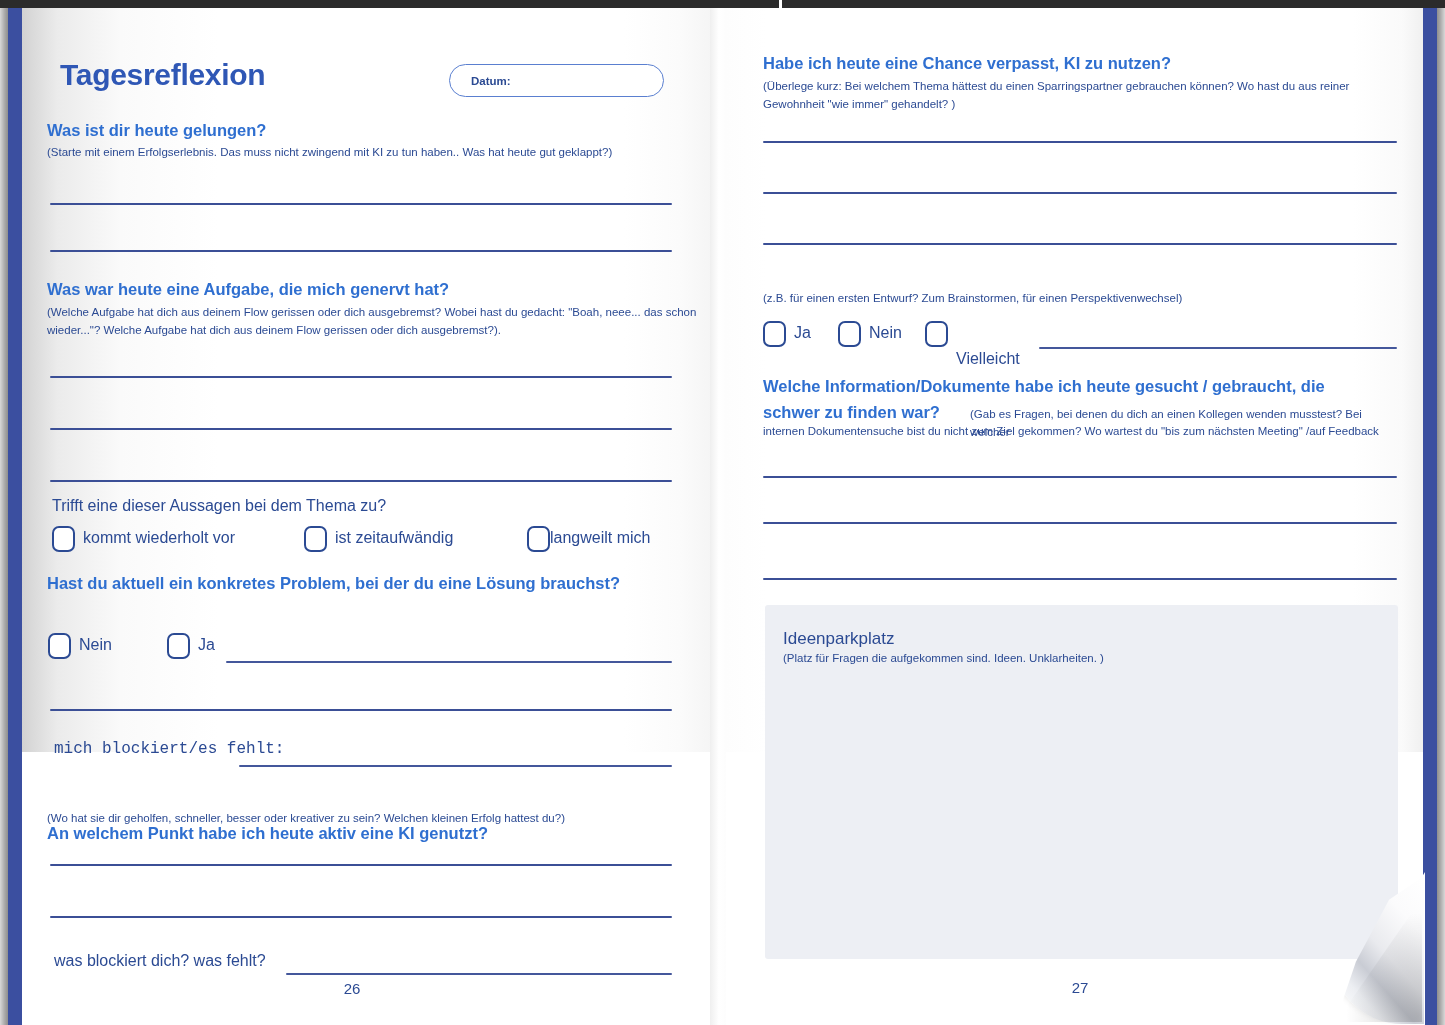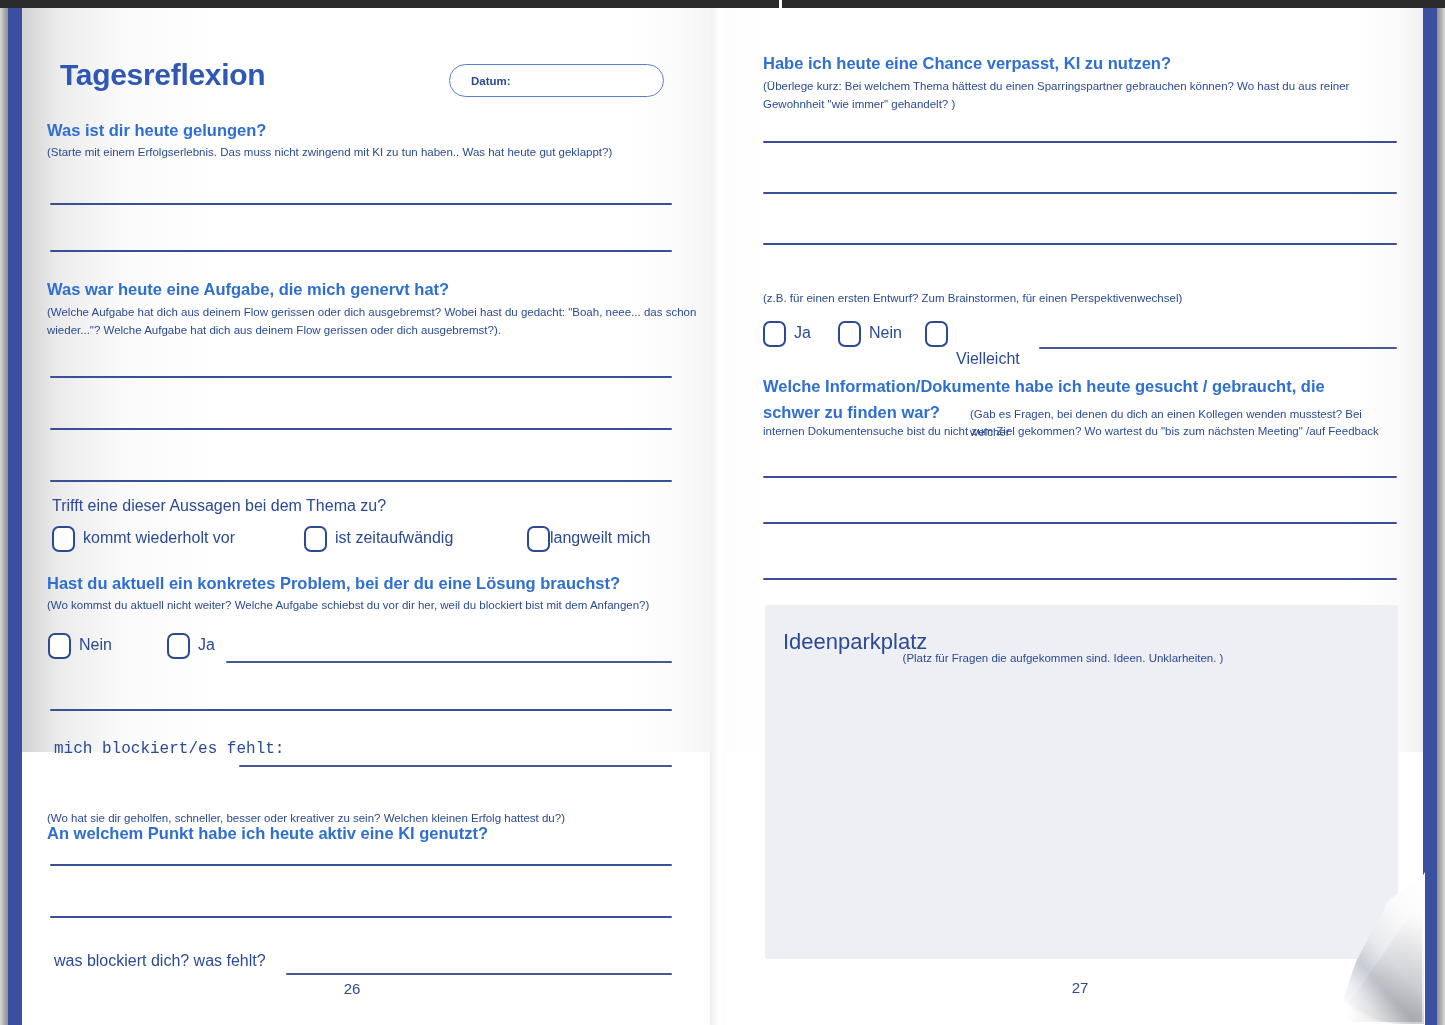--- a/index.html
+++ b/index.html
@@ -162,21 +162,21 @@
 
   
   .idea-box {
     position: absolute;
     background: #edeff4;
     border-radius: 3px;
   }
   .idea-title {
     position: absolute;
     color: #2b4a93;
-    font-size: 22px;
+    font-size: 17px;
   }
   .idea-sub {
     position: absolute;
     color: #2b4a93;
     font-size: 11.5px;
   }
 
   
   .page-num {
     position: absolute;
@@ -250,21 +250,20 @@
     <div class="cb" style="left:30px; top:518px;"></div>
     <div class="cb-label" style="left:61px; top:521px;">kommt wiederholt vor</div>
 
     <div class="cb" style="left:282px; top:518px;"></div>
     <div class="cb-label" style="left:313px; top:521px;">ist zeitaufwändig</div>
 
     <div class="cb" style="left:505px; top:518px;"></div>
     <div class="cb-label" style="left:528px; top:521px;">langweilt mich</div>
 
     <div class="q-head" style="left:25px; top:565px;">Hast du aktuell ein konkretes Problem, bei der du eine Lösung brauchst?</div>
-    <div class="q-sub" style="left:25px; top:589px; width:640px;">(Wo kommst du aktuell nicht weiter? Welche Aufgabe schiebst du vor dir her, weil du blockiert bist mit dem Anfangen?)</div>
 
     <div class="cb" style="left:26px; top:625px;"></div>
     <div class="cb-label" style="left:57px; top:628px;">Nein</div>
 
     <div class="cb" style="left:145px; top:625px;"></div>
     <div class="cb-label" style="left:176px; top:628px;">Ja</div>
     <div class="rule thin" style="left:204px; top:653px; width:446px;"></div>
 
     <div class="rule" style="left:28px; top:701px; width:622px;"></div>
 
@@ -311,21 +310,21 @@
     <div class="q-head" style="left:38px; top:394px;">schwer zu finden war?</div>
     <div class="q-sub" style="left:38px; top:415px; width:638px;">internen Dokumentensuche bist du nicht zum Ziel gekommen? Wo wartest du "bis zum nächsten Meeting" /auf Feedback</div>
     <div class="q-sub" style="left:245px; top:398px; width:430px;">(Gab es Fragen, bei denen du dich an einen Kollegen wenden musstest? Bei welcher</div>
 
     <div class="rule" style="left:38px; top:468px; width:634px;"></div>
     <div class="rule" style="left:38px; top:514px; width:634px;"></div>
     <div class="rule" style="left:38px; top:570px; width:634px;"></div>
 
     <div class="idea-box" style="left:40px; top:597px; width:633px; height:354px;"></div>
     <div class="idea-title" style="left:58px; top:621px;">Ideenparkplatz</div>
-    <div class="idea-sub" style="left:58px; top:644px; width:560px;text-align:center;">(Platz für Fragen die aufgekommen sind. Ideen. Unklarheiten. )</div>
+    <div class="idea-sub" style="left:58px; top:644px; width:560px;">(Platz für Fragen die aufgekommen sind. Ideen. Unklarheiten. )</div>
 
     <div class="page-num" style="left:325px; top:971px; width:60px;">27</div>
   </div>
 
   <div class="curl-wrap">
     <div class="curl-white"></div>
     <div class="curl-page"></div>
     <div class="curl-shadow"></div>
   </div>
 

